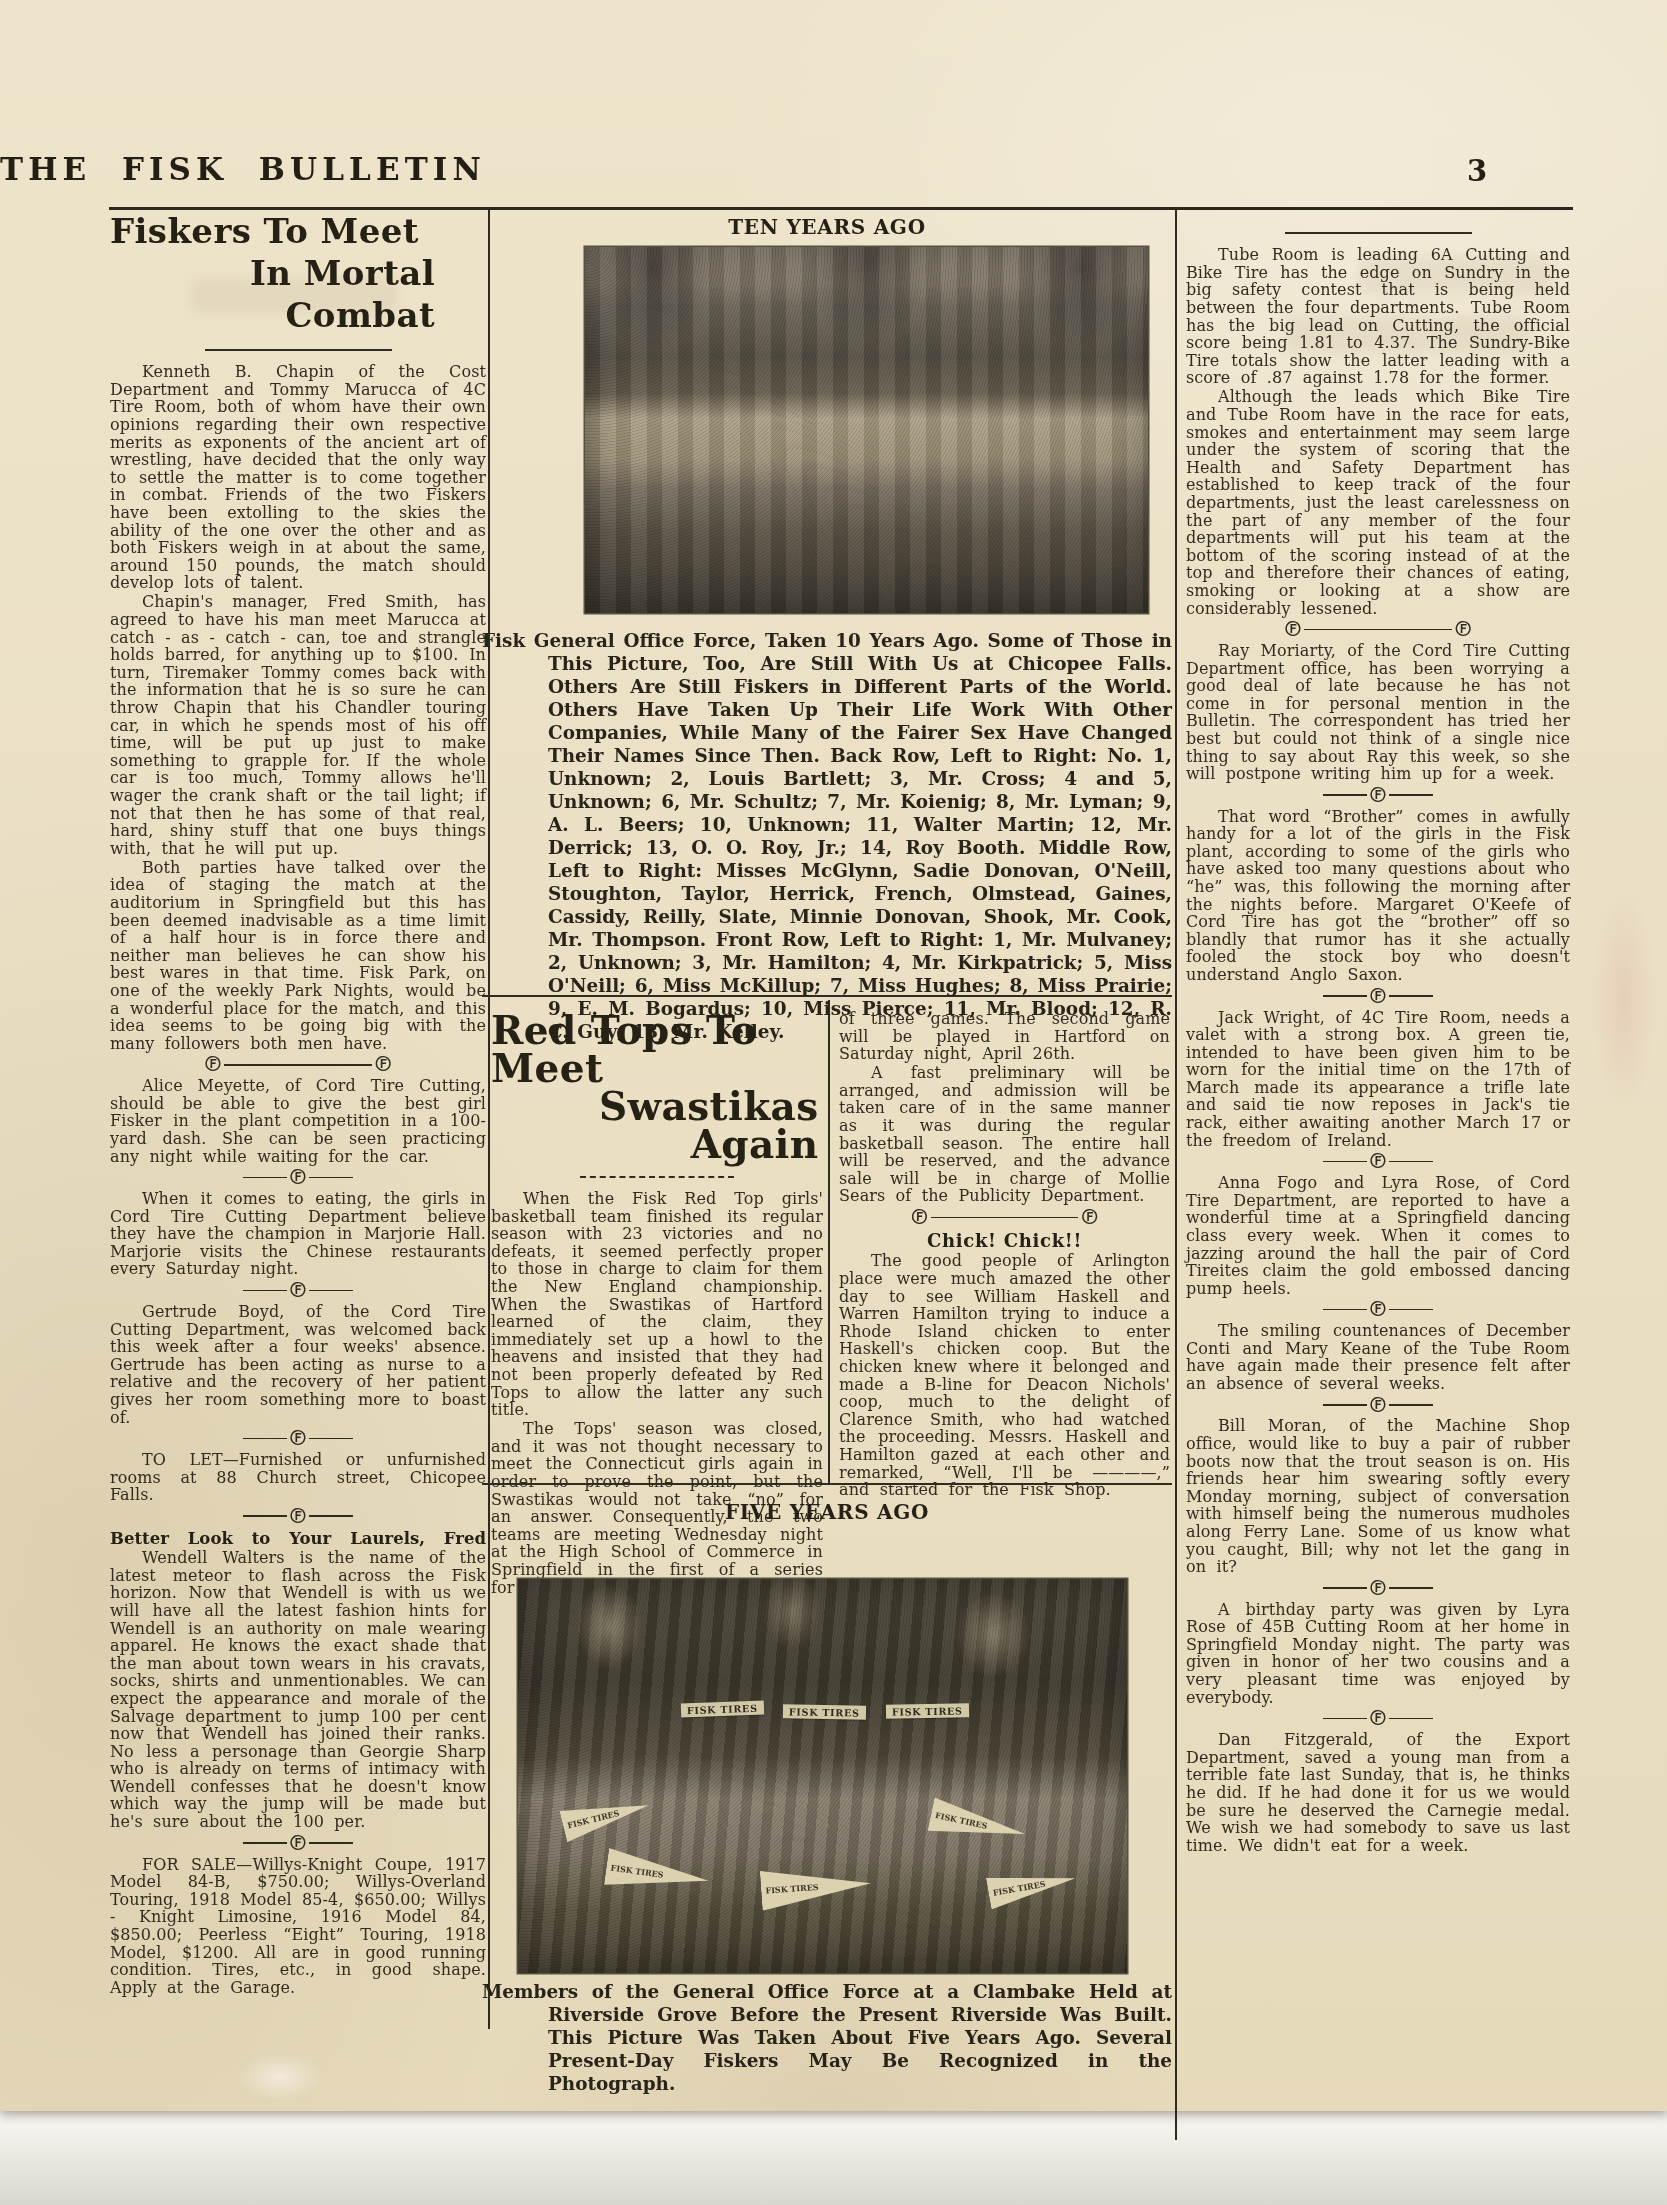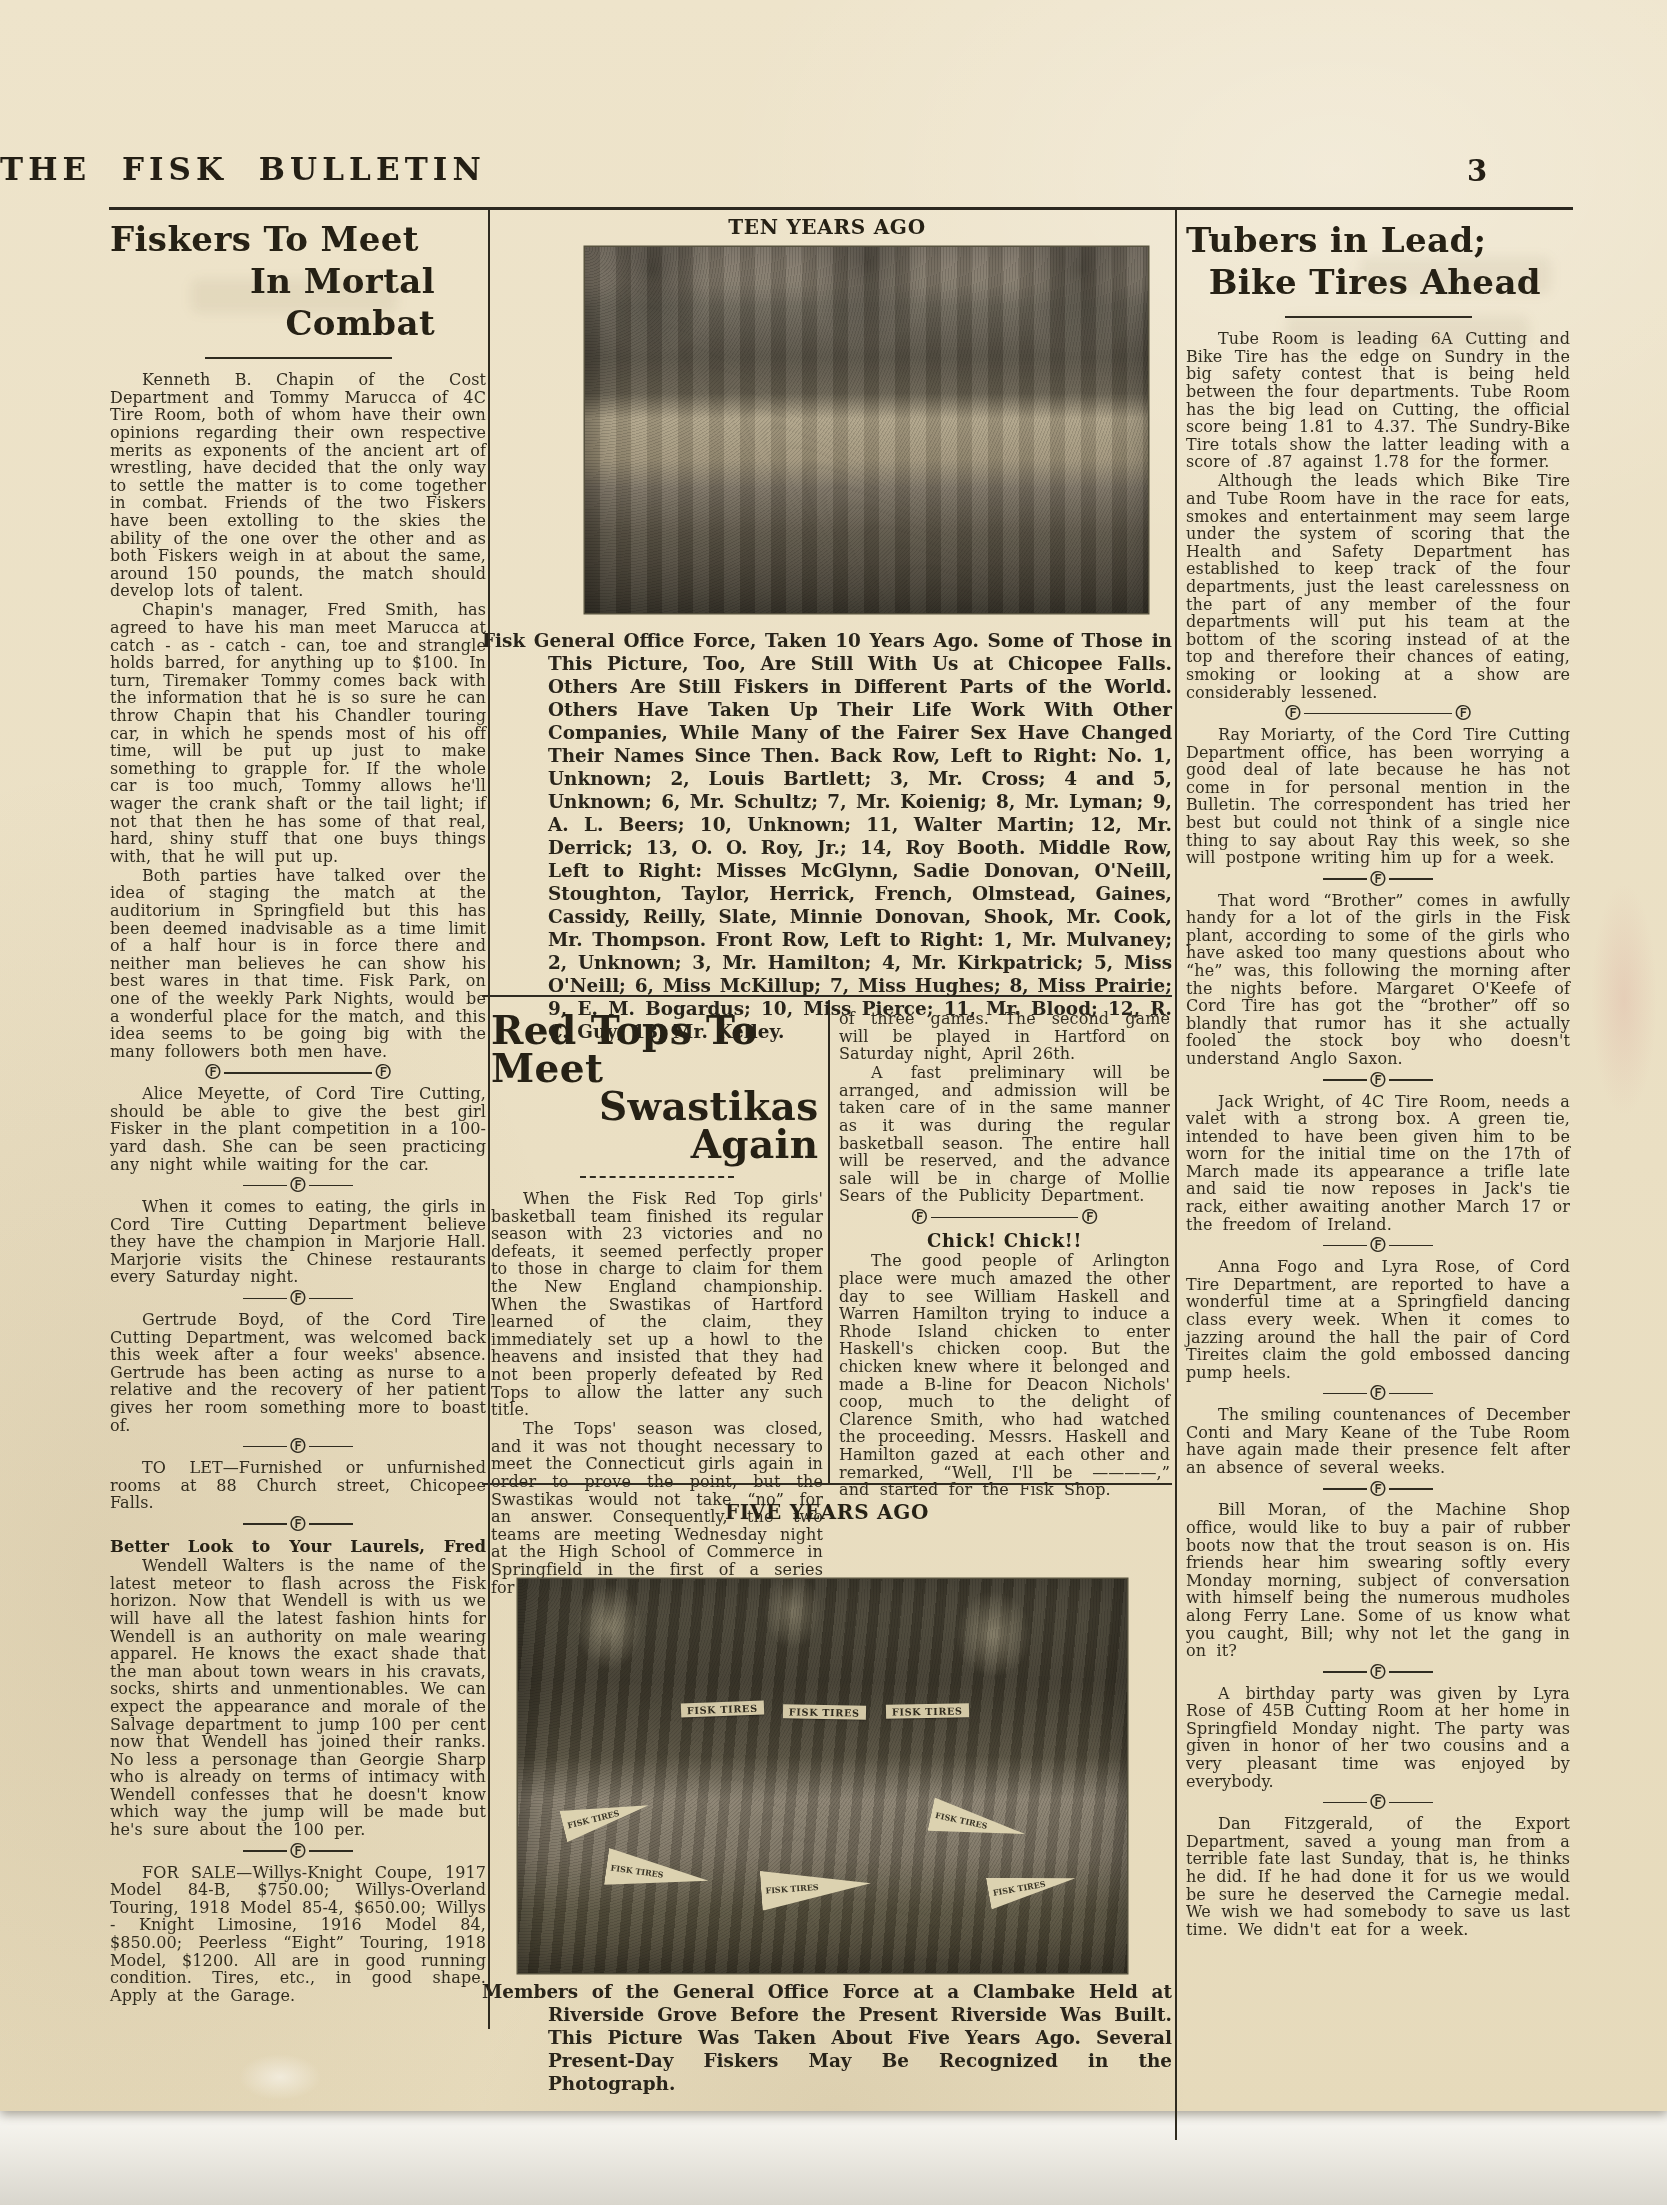--- a/index.html
+++ b/index.html
@@ -26,21 +26,21 @@
   .v2{left:1175px;top:210px;width:2.2px;height:1930px;}
   .v3{left:828px;top:1000px;width:1.5px;height:485px;}
   .hrule-mid{position:absolute;left:482px;width:690px;height:2.2px;background:#2f2b20;}
   .r1{top:995px;} .r2{top:1483px;}
 
   .masthead{position:absolute;left:0;right:0;top:151px;text-align:left;
         font-size:31px;font-weight:bold;letter-spacing:5.1px;word-spacing:14.7px;color:#241f15;}
   .pagenum{position:absolute;left:1467px;top:154px;font-size:29px;font-weight:bold;color:#241f15;}
 
   .col{position:absolute;}
-  .col-left{left:110px;top:218px;width:376px;}
+  .col-left{left:110px;top:210px;width:376px;}
   .col-right{left:1186px;top:219px;width:384px;}
   .sub-left{left:491px;top:1011px;width:332px;}
   .sub-right{left:839px;top:1010px;width:331px;}
 
   .headline{margin:0 0 4.4px 0;font-weight:bold;color:#262115;}
   .hl{display:block;font-size:34px;line-height:42px;letter-spacing:0.4px;}
   .hl2{text-align:right;}
   .pad70{padding-right:51px;} .pad40{padding-right:29px;} .pad8{padding-right:4.4px;}
   .hl-sm{font-size:39px;line-height:38px;}
   .head-rule{width:187px;height:2.2px;background:#2f2b20;margin:13.2px auto 11.8px auto;}
@@ -205,24 +205,20 @@
     <span class="banner b3">FISK TIRES</span>
     <span class="pennant pn1">FISK TIRES</span>
     <span class="pennant pn2">FISK TIRES</span>
     <span class="pennant pn3">FISK TIRES</span>
     <span class="pennant pn4">FISK TIRES</span>
     <span class="pennant pn5">FISK TIRES</span>
   </div>
   <div class="caption cap2">Members of the General Office Force at a Clambake Held at Riverside Grove Before the Present Riverside Was Built.  This Picture Was Taken About Five Years Ago.  Several Present-Day Fiskers May Be Recognized in the Photograph.</div>
 
   <section class="col col-right">
-    <h2 class="headline">
-      <span class="hl">Tubers in Lead;</span>
-      <span class="hl hl2 pad40">Bike Tires Ahead</span>
-    </h2>
     <div class="head-rule"></div>
     <p class="body">Tube Room is leading 6A Cutting and Bike Tire has the edge on Sundry in the big safety contest that is being held between the four departments. Tube Room has the big lead on Cutting, the official score being 1.81 to 4.37. The Sundry-Bike Tire totals show the latter leading with a score of .87 against 1.78 for the former.</p>
     <p class="body">Although the leads which Bike Tire and Tube Room have in the race for eats, smokes and entertainment may seem large under the system of scoring that the Health and Safety Department has established to keep track of the four departments, just the least carelessness on the part of any member of the four departments will put his team at the bottom of the scoring instead of at the top and therefore their chances of eating, smoking or looking at a show are considerably lessened.</p>
     <div class="orn wide">
         <span class="fg">Ⓕ</span>
         <span class="ln"></span>
         <span class="fg">Ⓕ</span>
       </div>
     <p class="body">Ray Moriarty, of the Cord Tire Cutting Department office, has been worrying a good deal of late because he has not come in for personal mention in the Bulletin. The correspondent has tried her best but could not think of a single nice thing to say about Ray this week, so she will postpone writing him up for a week.</p>
     <div class="orn short">

